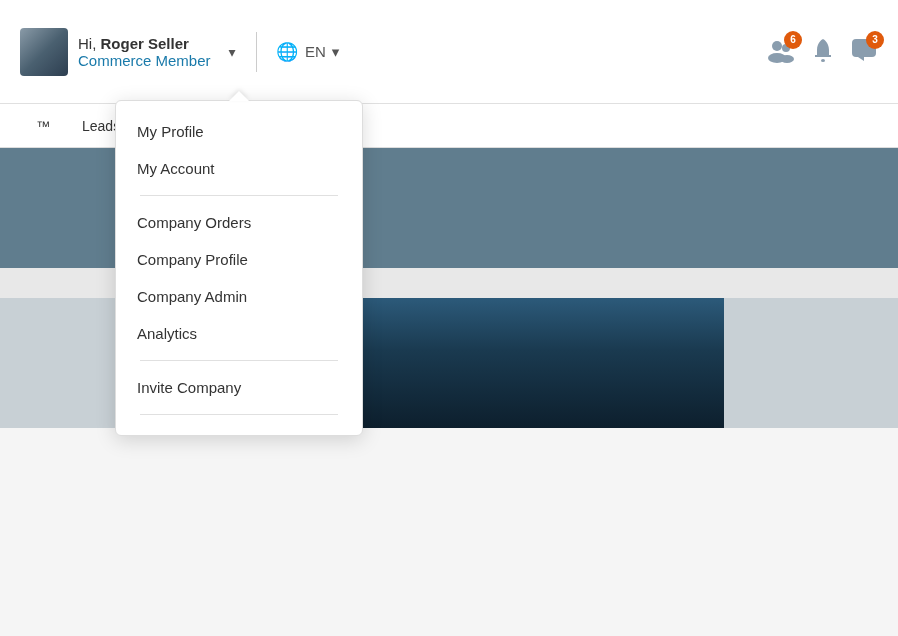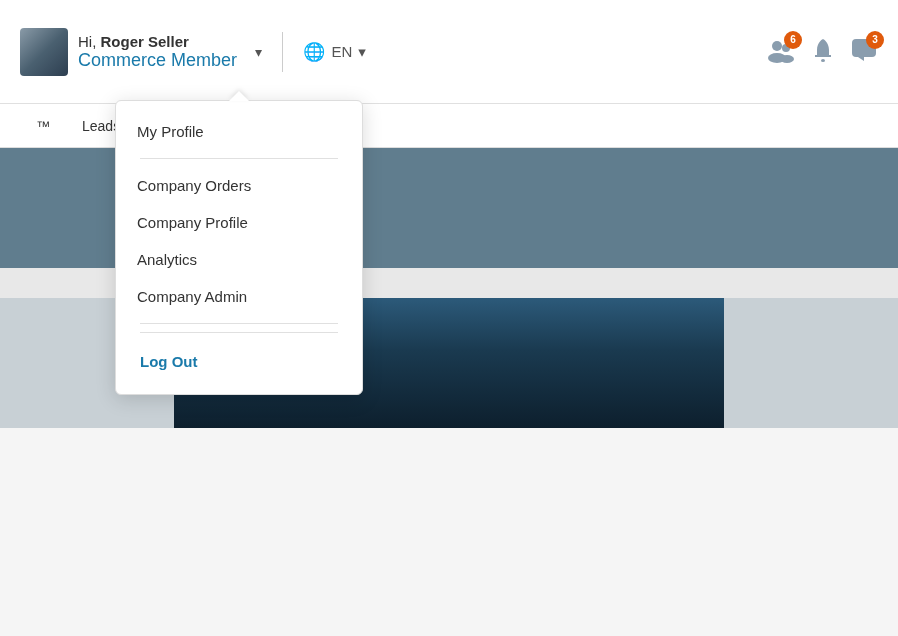--- a/index.html
+++ b/index.html
@@ -56,21 +56,21 @@
     .greeting {
       font-size: 15px;
       color: #333;
     }
 
     .greeting strong {
       font-weight: 700;
     }
 
     .role {
-      font-size: 18px;
+      font-size: 15px;
       color: #1a7aaa;
     }
 
     .dropdown-arrow {
       color: #555;
       font-size: 14px;
       margin-left: 8px;
       cursor: pointer;
     }
 
@@ -287,27 +287,28 @@
 <div class="blue-band"></div>
 
 <div class="gray-band"></div>
 
 <div class="bottom-section">
   <div class="bottom-image"></div>
 </div>
 
 <div class="dropdown-menu">
   <a class="menu-item">My Profile</a>
+  <a class="menu-item">My Account</a>
 
   <div class="menu-divider"></div>
 
   <a class="menu-item">Company Orders</a>
   <a class="menu-item">Company Profile</a>
+  <a class="menu-item">Company Admin</a>
   <a class="menu-item">Analytics</a>
-  <a class="menu-item">Company Admin</a>
 
   <div class="menu-divider"></div>
 
+  <a class="menu-item">Invite Company</a>
 
   <div class="menu-divider"></div>
 
-  <a class="menu-item-logout">Log Out</a>
 </div>
 
 </body></html>

